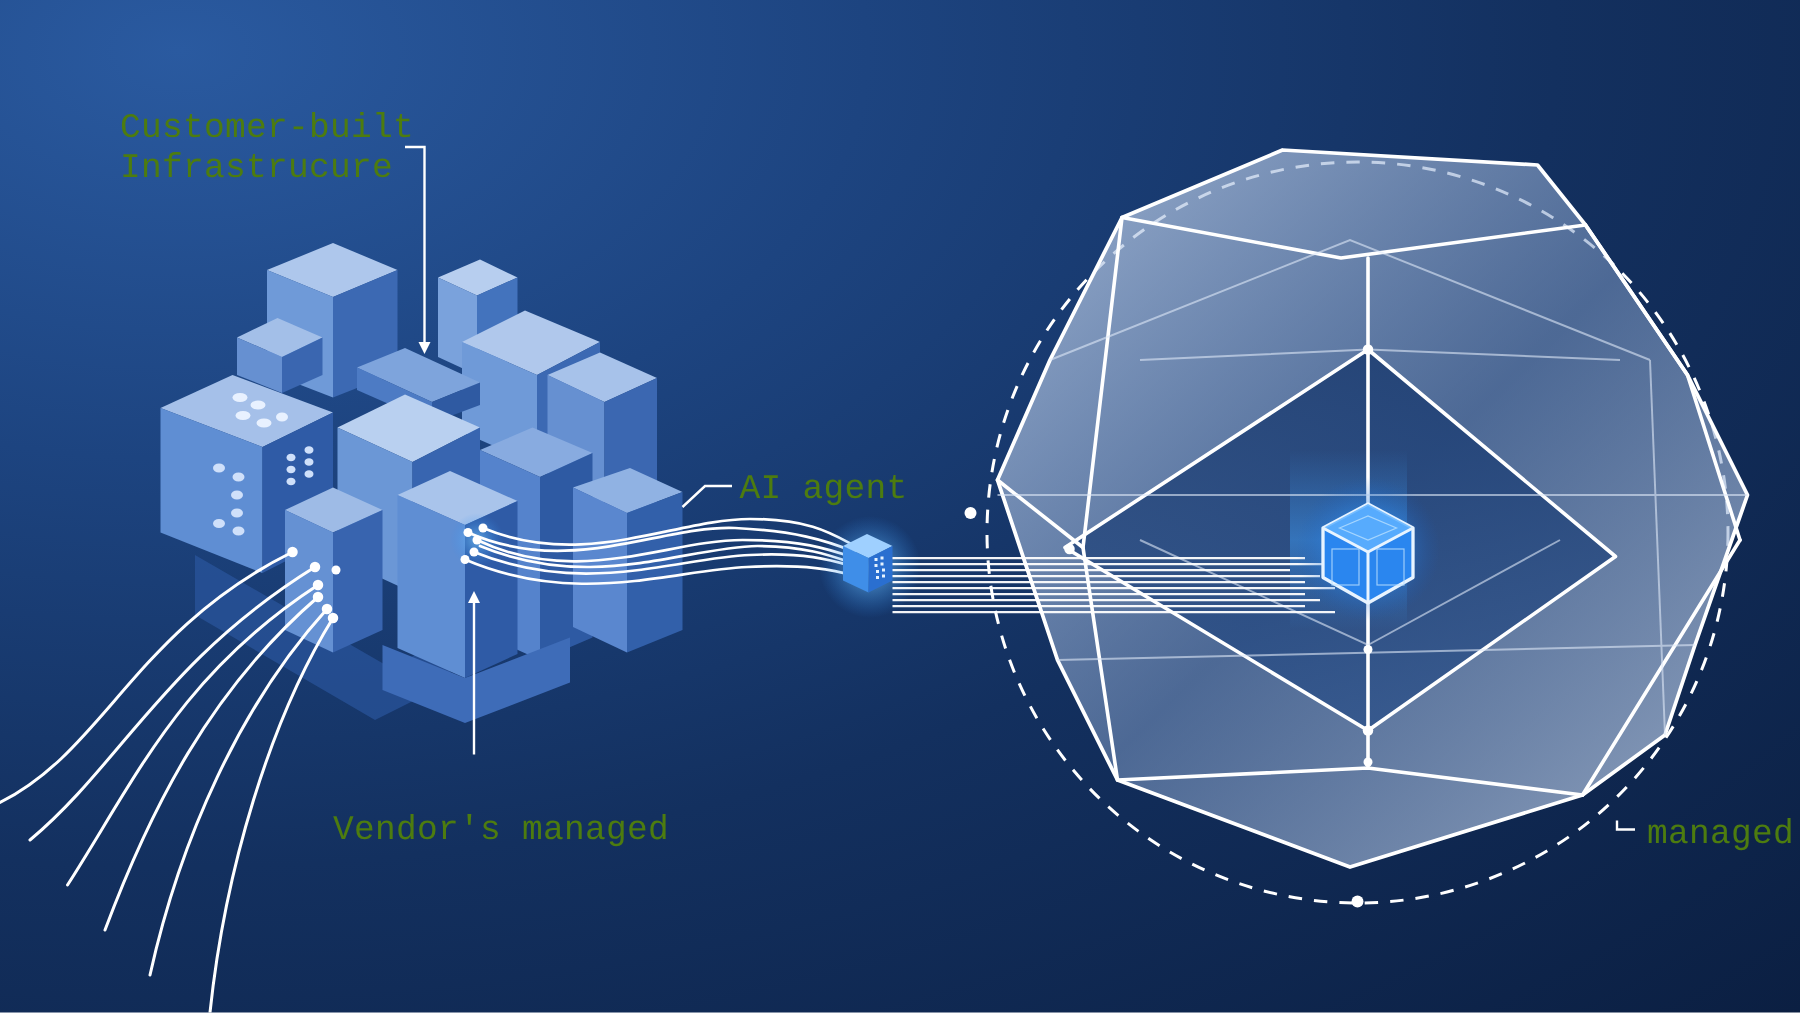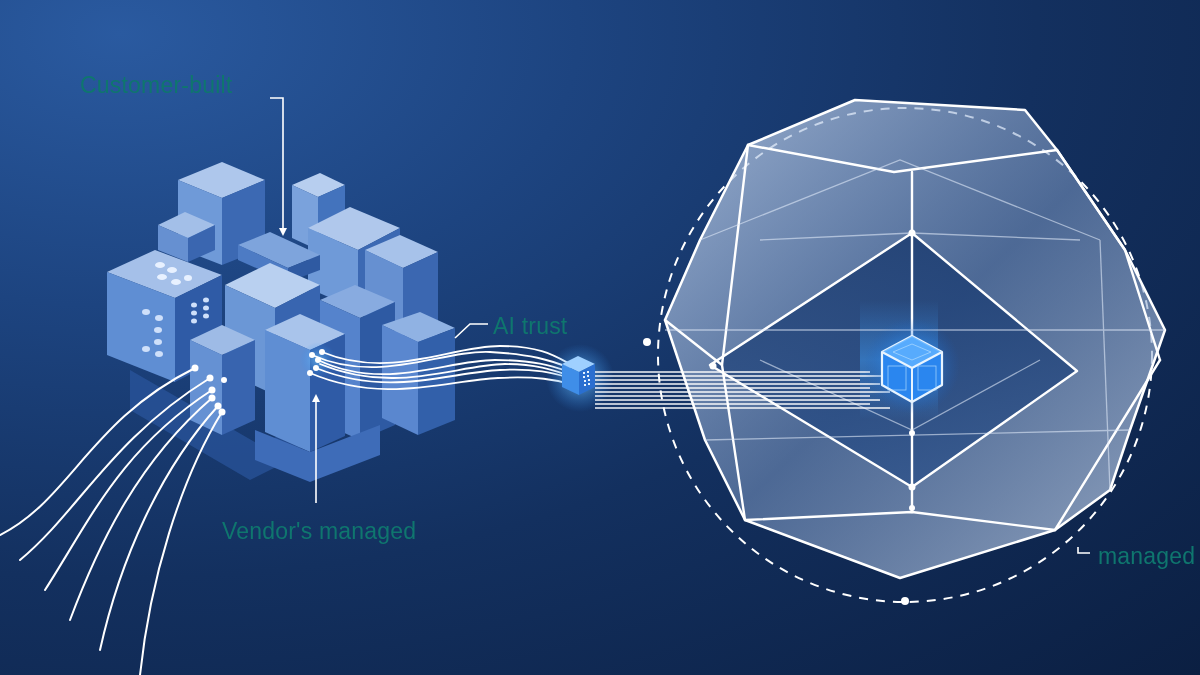--- a/index.html
+++ b/index.html
@@ -3,25 +3,25 @@
 <meta charset="utf-8">
 <style>
   html, body { margin:0; padding:0; }
   body {
     width:1200px; height:675px; overflow:hidden; position:relative;
     background: radial-gradient(ellipse at 10% 5%, #2a5aa0 0%, #1d4480 30%, #13305f 60%, #0b1f42 100%);
     font-family: "Liberation Sans", sans-serif;
   }
   .stage { position:absolute; left:0; top:0; width:1200px; height:675px; }
   .label {
-    position:absolute; color:#0f766e; font-family:Liberation Sans, sans-serif;
+    position:absolute; color:#4d7c0f; font-family:Liberation Mono, monospace;
     font-size:23px; line-height:27px; letter-spacing:0.2px;
   }
   .lbl-customer { left:80px; top:72px; text-align:left; }
-  .lbl-vendor { left:222px; top:518px; text-align:left; }
+  .lbl-vendor { left:222px; top:540px; text-align:left; }
   .lbl-agent { left:493px; top:313px; }
   .lbl-renting { left:1098px; top:543px; }
 </style>
 </head>
 <body>
 
 <svg class="stage" width="1200" height="675" viewBox="0 0 1200 675" xmlns="http://www.w3.org/2000/svg">
   <defs>
     <radialGradient id="glowBlue" cx="50%" cy="50%" r="50%">
       <stop offset="0%" stop-color="#6ec3ff" stop-opacity="0.95"></stop>
@@ -284,21 +284,22 @@
     <g stroke="#b9e0ff" stroke-width="0.8" fill="none" opacity="0.8">
       <rect x="888" y="366" width="18" height="24"></rect>
       <rect x="918" y="366" width="18" height="24"></rect>
       <polygon points="893,352 912,344 931,352 912,360"></polygon>
     </g>
   </g>
 </svg>
 
 <div class="label lbl-customer">
   <div>Customer-built</div>
+  <div>Infrastrucure</div>
 </div>
 
 <div class="label lbl-vendor">
   <div>Vendor's managed</div>
 </div>
 
-<div class="label lbl-agent">AI trust</div>
+<div class="label lbl-agent">AI agent</div>
 
 <div class="label lbl-renting">managed</div>
 
 </body></html>

